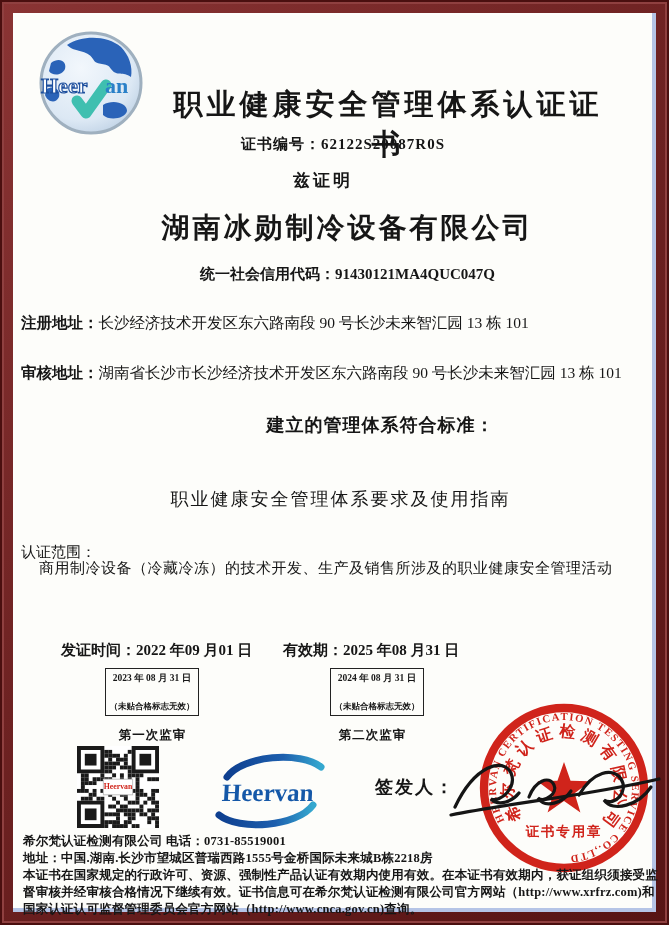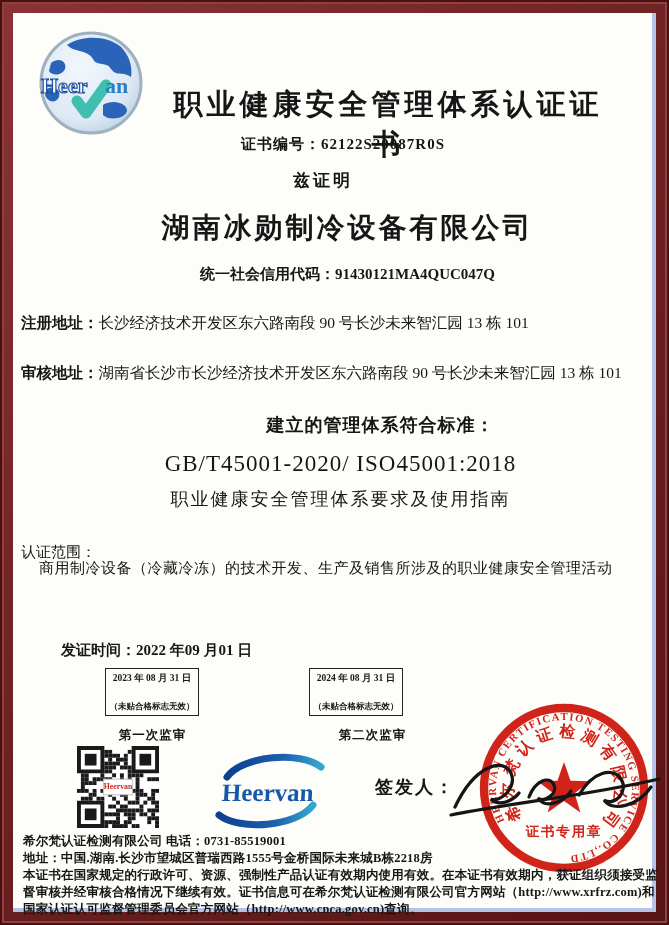--- a/index.html
+++ b/index.html
@@ -78,35 +78,37 @@
   </div>
 
   <div class="abs addr" style="left:8px;top:300px;width:640px">
     <span class="b">注册地址：</span><span>长沙经济技术开发区东六路南段 90 号长沙未来智汇园 13 栋 101</span>
   </div>
   <div class="abs addr" style="left:8px;top:350px;width:645px">
     <span class="b">审核地址：</span><span>湖南省长沙市长沙经济技术开发区东六路南段 90 号长沙未来智汇园 13 栋 101</span>
   </div>
 
   <div class="abs stdhead ctr" style="left:0;top:400px;width:655px">建立的管理体系符合标准：</div>
-  <div class="abs stdcode ctr" style="left:0;top:438px;width:655px">GB/T45001-2020/ ISO45001:2018</div>
   <div class="abs stdname ctr" style="left:0;top:474px;width:655px">职业健康安全管理体系要求及使用指南</div>
 
   <div class="abs scope-label" style="left:8px;top:530px">认证范围：</div>
   <div class="abs scope-text" style="left:26px;top:546px;width:620px">商用制冷设备（冷藏冷冻）的技术开发、生产及销售所涉及的职业健康安全管理活动</div>
 
   <div class="abs datelab" style="left:48px;top:628px">
     <span>发证时间：</span><span>2022 年09 月01 日</span>
+  </div>
+  <div class="abs datelab" style="left:270px;top:628px">
+    <span>有效期：</span><span>2025 年08 月31 日</span>
   </div>
 
   <div class="abs audit-box" style="left:92px;top:655px">
     <span class="d">2023 年 08 月 31 日</span>
     <span class="n">（未贴合格标志无效）</span>
   </div>
-  <div class="abs audit-box" style="left:296px;top:655px">
+  <div class="abs audit-box" style="left:317px;top:655px">
     <span class="d">2024 年 08 月 31 日</span>
     <span class="n">（未贴合格标志无效）</span>
   </div>
   <div class="abs audit-cap ctr" style="left:92px;top:714px;width:95px">第一次监审</div>
   <div class="abs audit-cap ctr" style="left:312px;top:714px;width:95px">第二次监审</div>
 
   <svg class="abs" style="left:64px;top:733px" width="82" height="82" viewBox="0 0 84 84">
     <rect x="0" y="0" width="84" height="84" fill="#ffffff"></rect>
     <g id="qr-cells" fill="#1a1a1a">
         <rect x="28" y="4" width="4" height="4"></rect>

